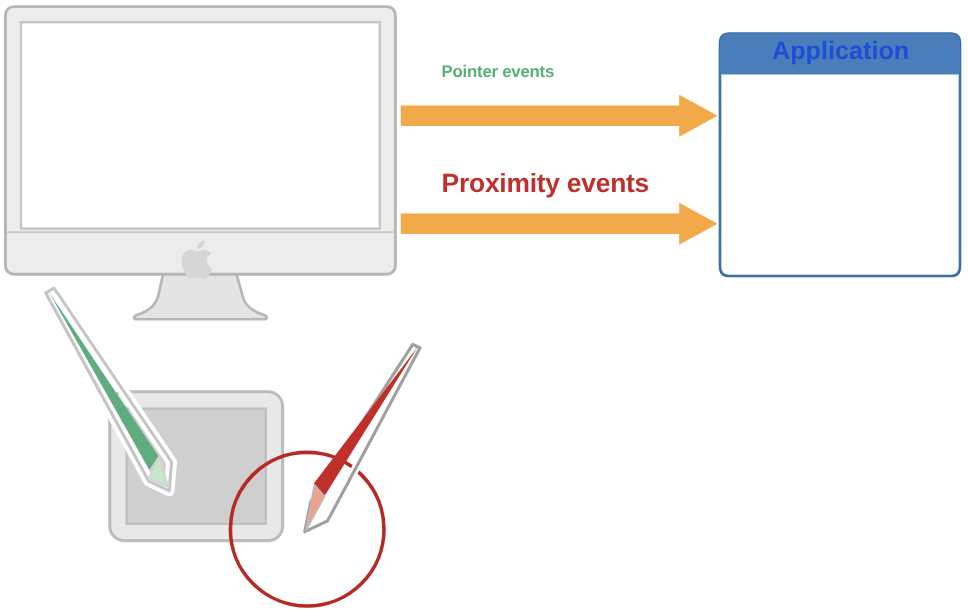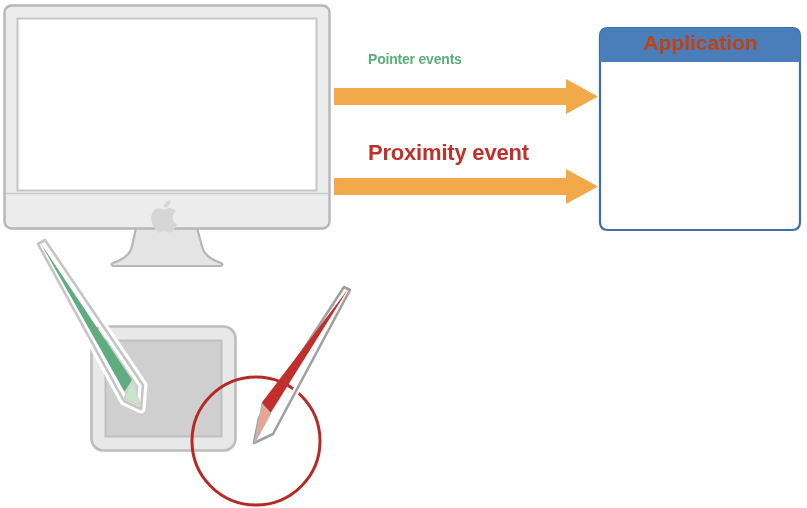--- a/index.html
+++ b/index.html
@@ -46,21 +46,21 @@
     color: #c0302b;
   }
   #application-title {
     position: absolute;
     left: 602px;
     top: 31px;
     width: 197px;
     text-align: center;
     font-size: 21px;
     font-weight: bold;
-    color: #c2410c;
+    color: #1d4ed8;
     white-space: nowrap;
   }
 </style>
 </head>
 <body>
 
 <div id="diagram-root">
 
   <svg class="svg-layer" viewBox="0 0 807 508" xmlns="http://www.w3.org/2000/svg">
 
@@ -114,17 +114,17 @@
       <path d="M350 290 L344 287 L259 418 L254 443 L273 434 Z" fill="none" stroke="#ffffff" stroke-width="7" stroke-linejoin="round"></path>
       <path d="M350 290 L344 287 L259 418 L254 443 L273 434 Z" fill="none" stroke="#a0a0a0" stroke-width="2.6" stroke-linejoin="round"></path>
       <path d="M348.5 288.5 L270 414 L261.5 403 Z" fill="#c0302b"></path>
       <path d="M262 404 L270.5 413.5 L255 442 Z" fill="#f2a08c" stroke="#b9b9b9" stroke-width="1.4" stroke-linejoin="round"></path>
     </g>
 
   </svg>
 
   <div class="label" id="pointer-events-label">Pointer events</div>
 
-  <div class="label" id="proximity-event-label">Proximity event</div>
+  <div class="label" id="proximity-event-label">Proximity events</div>
 
   <div id="application-title">Application</div>
 
 </div>
 
 </body></html>

